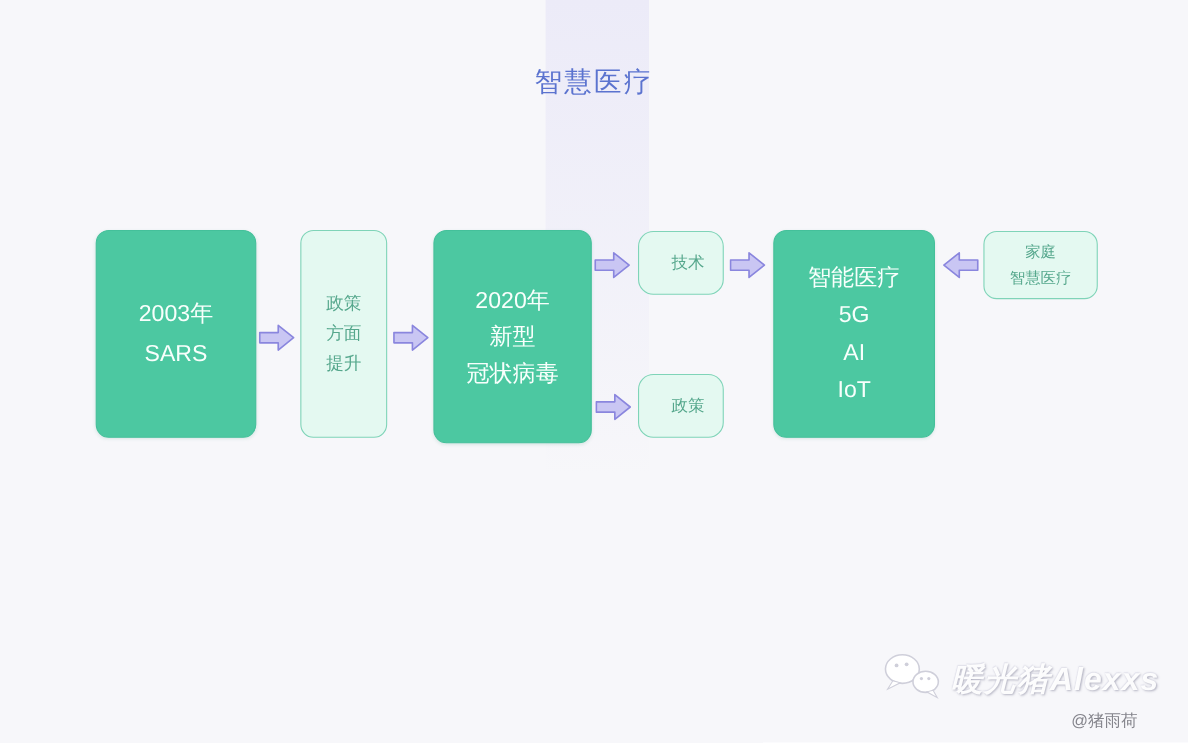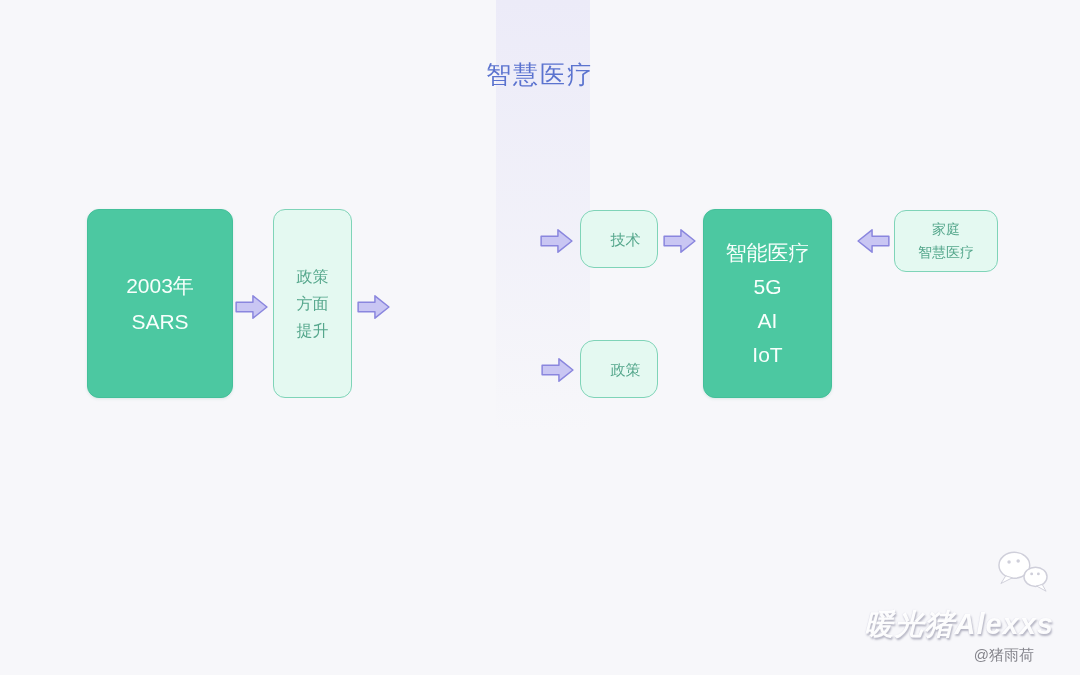--- a/index.html
+++ b/index.html
@@ -59,21 +59,21 @@
   .node-small { border-radius: 14px; padding-left: 13px; }
   .node-small .line { font-size: 15px; }
 
   .node-home .line { font-size: 14px; line-height: 23px; }
 
   #node-sars   { left: 87px;  top: 209px; width: 146px; height: 189px; }
   #node-boost  { left: 273px; top: 209px; width: 79px;  height: 189px; }
   #node-covid  { left: 394px; top: 209px; width: 144px; height: 194px; }
   #node-tech   { left: 580px; top: 210px; width: 78px;  height: 58px; }
   #node-policy { left: 580px; top: 340px; width: 78px;  height: 58px; }
-  #node-smart  { left: 703px; top: 209px; width: 129px; height: 189px; }
+  #node-smart  { left: 703px; top: 209px; width: 147px; height: 189px; }
   #node-home   { left: 894px; top: 210px; width: 104px; height: 62px; }
   #node-smart .line { line-height: 34px; }
   #node-covid .line { line-height: 33px; }
   #node-sars  .line { line-height: 36px; }
 
   .arrow {
     position: absolute;
     width: 34px; height: 28px;
   }
   #arrow-1 { left: 235px; top: 293px; }
@@ -83,24 +83,23 @@
   #arrow-5 { left: 541px; top: 356px; }
   #arrow-6 { left: 856px; top: 227px; }
 
   .watermark {
     position: absolute;
     right: 26px; bottom: 10px;
     text-align: right;
   }
   .wm-row {
     display: flex;
-    align-items: flex-end;
+    align-items: center;
     justify-content: flex-end;
     gap: 4px;
-    flex-direction: column;
   }
   .wm-name {
     font-size: 29px;
     font-weight: 700;
     font-style: italic;
     color: rgba(255,255,255,0.95);
     text-shadow: 1px 1.5px 2px rgba(168,168,184,0.85), -0.5px -0.5px 1px rgba(225,225,235,0.9);
     letter-spacing: 1px;
   }
   .wm-handle {
@@ -135,20 +134,25 @@
     <div class="line">方面</div>
     <div class="line">提升</div>
   </div>
 
   <div class="arrow" id="arrow-2">
     <svg width="34" height="28" viewBox="0 0 36 30">
       <polygon points="1,10 19,10 19,3 34,15 19,27 19,20 1,20" fill="#c9c6f3" stroke="#8a86de" stroke-width="1.6" stroke-linejoin="round"></polygon>
     </svg>
   </div>
 
+  <div class="node node-solid" id="node-covid">
+    <div class="line">2020年</div>
+    <div class="line">新型</div>
+    <div class="line">冠状病毒</div>
+  </div>
 
   <div class="arrow" id="arrow-3">
     <svg width="34" height="28" viewBox="0 0 36 30">
       <polygon points="1,10 19,10 19,3 34,15 19,27 19,20 1,20" fill="#c9c6f3" stroke="#8a86de" stroke-width="1.6" stroke-linejoin="round"></polygon>
     </svg>
   </div>
 
   <div class="node node-outline node-small" id="node-tech">
     <div class="line">技术</div>
   </div>

